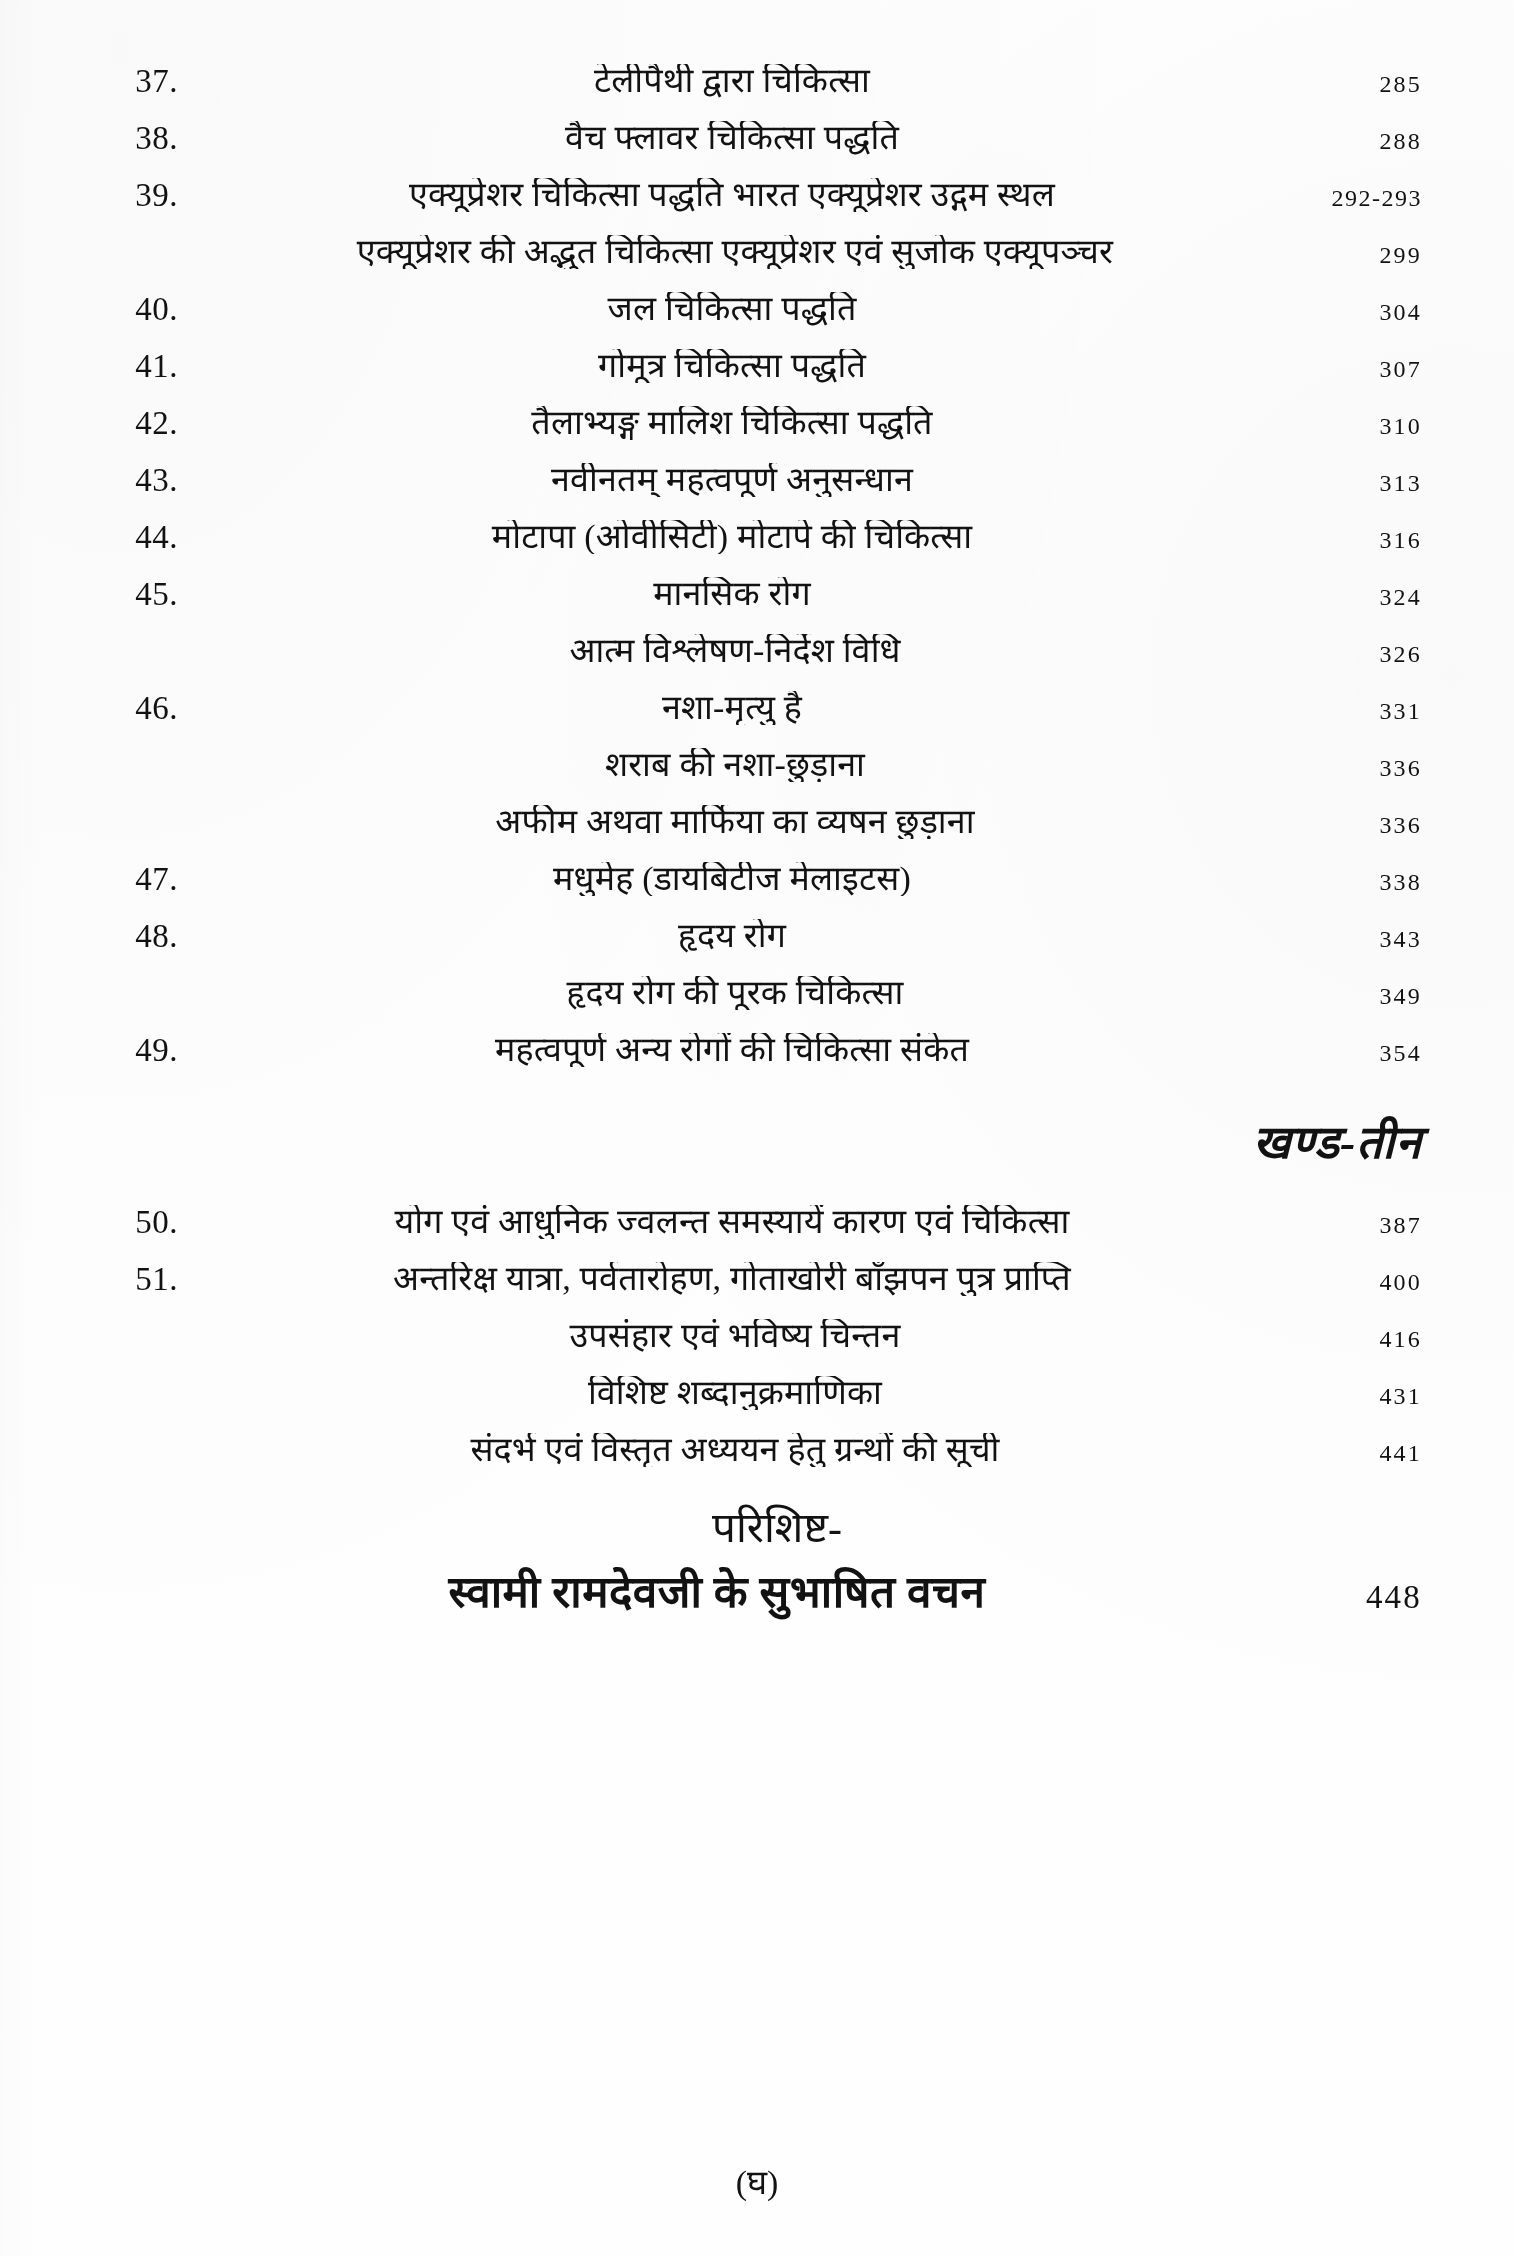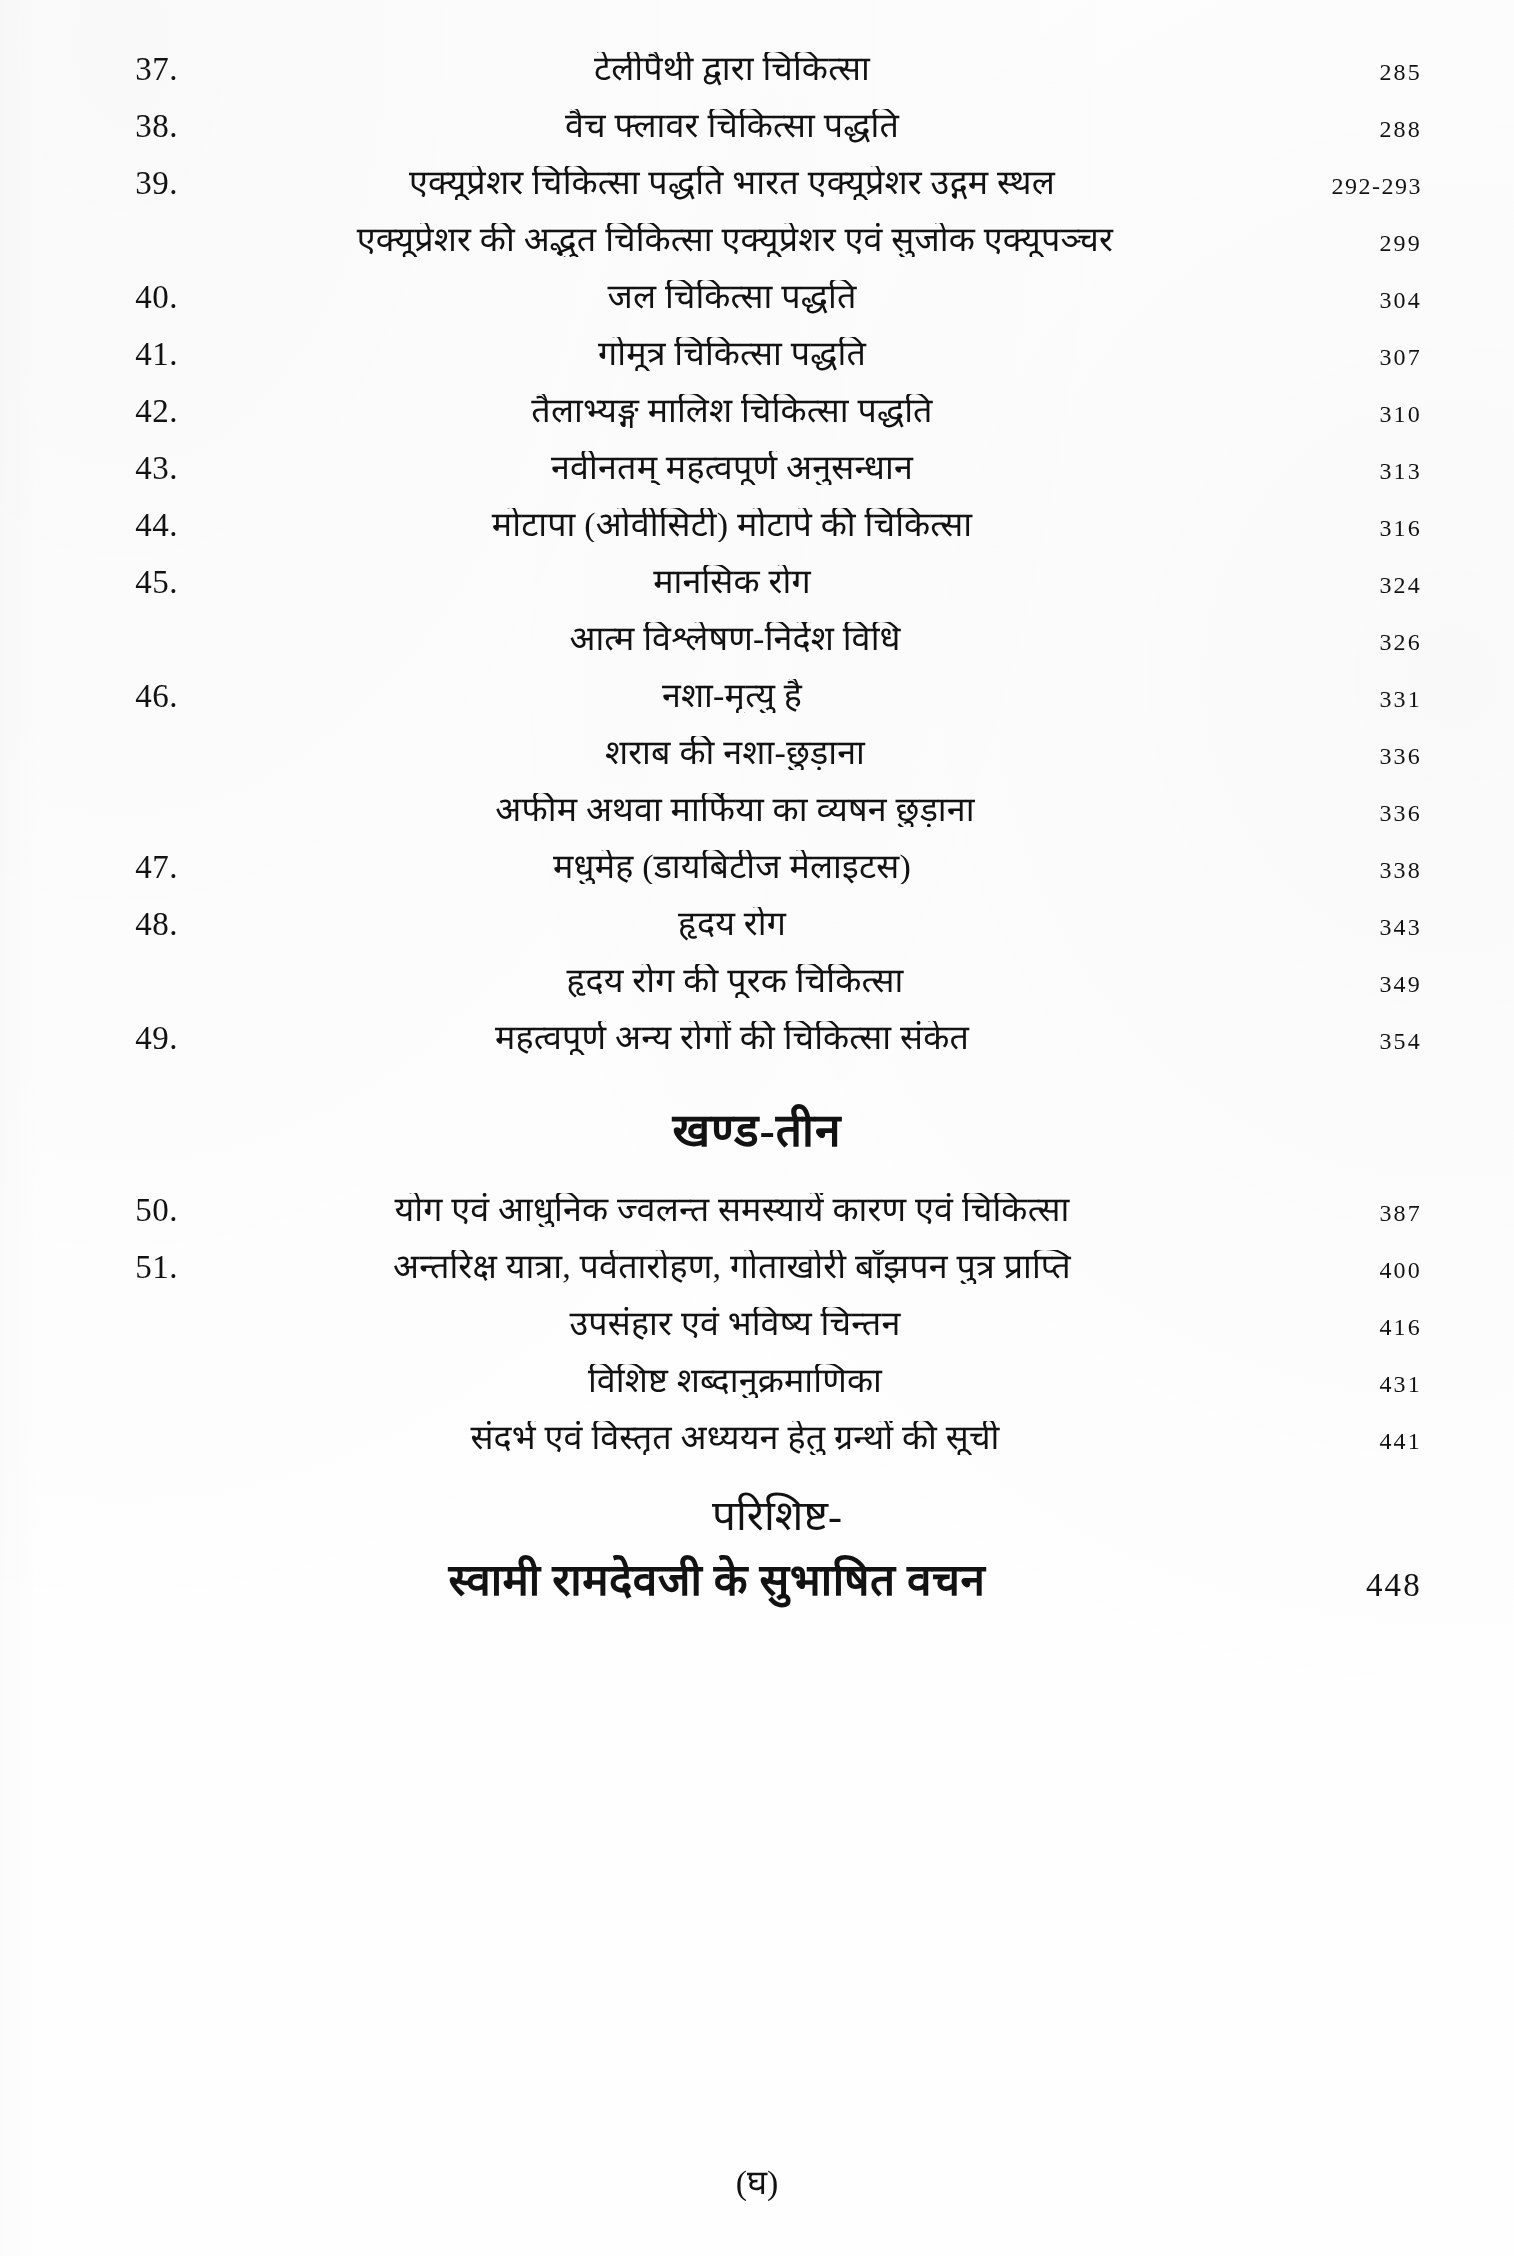--- a/index.html
+++ b/index.html
@@ -30,21 +30,21 @@
     left: 0; top: 0; right: 0; bottom: 0;
     background:
       radial-gradient(ellipse at 8% 2%, rgba(0,0,0,0.018), rgba(0,0,0,0) 55%),
       radial-gradient(ellipse at 96% 30%, rgba(0,0,0,0.02), rgba(0,0,0,0) 50%),
       linear-gradient(90deg, rgba(0,0,0,0.012) 0px, rgba(0,0,0,0) 40px);
     pointer-events: none;
   }
   .toc {
     position: relative;
     width: 1330px;
-    margin: 0 auto;
+    margin: 12px auto;
   }
   .row {
     display: flex;
     align-items: baseline;
     font-size: 34px;
     line-height: 1.0;
     margin-bottom: 23px;
     white-space: nowrap;
   }
   .num {
@@ -70,25 +70,26 @@
     font-size: 24px;
     letter-spacing: 2.2px;
   }
   
   .row.sub .num { width: 86px; }
   .row.sub .title { padding-left: 6px; }
 
   .row.tight { margin-bottom: 21px; }
 
   .section-head {
-    text-align: center;
+    text-align: right;
     font-size: 46px;
     font-weight: bold;
     letter-spacing: 1px;
     margin: 42px 0 34px 0;
+    font-style: italic;
   }
   .appendix-head {
     text-align: center;
     font-size: 42px;
     font-weight: normal;
     margin: 30px 0 6px 0;
     padding-left: 40px;
   }
   .appendix-row {
     display: flex;

